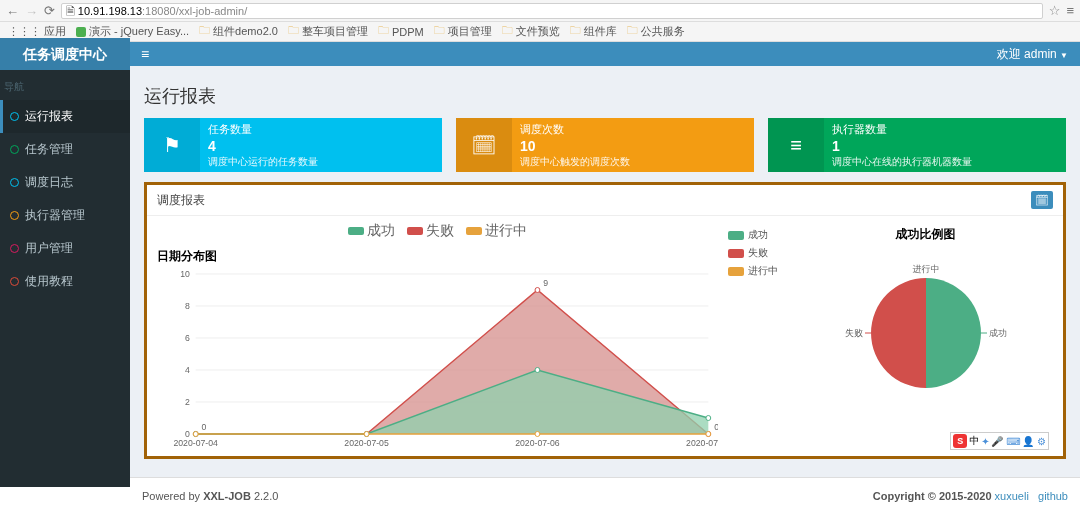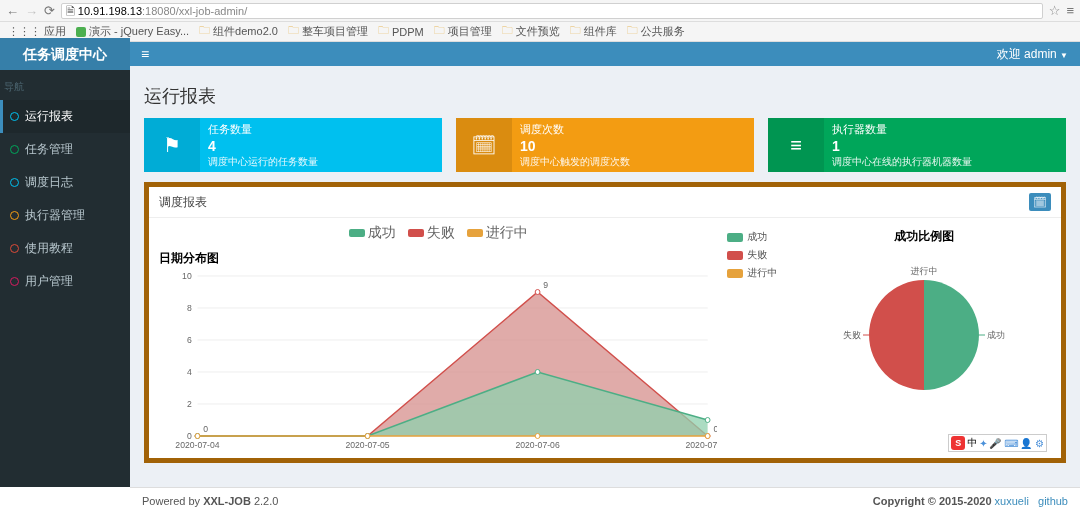--- a/index.html
+++ b/index.html
@@ -41,41 +41,41 @@
 .stat-card .icon-box { width: 56px; display: flex; align-items: center; justify-content: center; font-size: 20px; }
 .stat-card .body { flex: 1; padding: 4px 8px; font-size: 11px; }
 .stat-card .body .t { font-size: 11px; }
 .stat-card .body .v { font-size: 14px; font-weight: bold; margin: 1px 0; }
 .stat-card .body .d { font-size: 10px; opacity: .9; }
 .c1 { background: #00c0ef; } .c1 .icon-box { background: #00acd6; }
 .c2 { background: #f39c12; } .c2 .icon-box { background: #da8c10; }
 .c3 { background: #00a65a; } .c3 .icon-box { background: #009551; }
 
 
-.chart-panel { margin: 10px 14px 7px; background: #fff; border: 5px solid #a16207; }
+.chart-panel { margin: 10px 14px 7px; background: #fff; border: 3px solid #a16207; }
 .chart-panel .hd { padding: 6px 10px; border-bottom: 1px solid #eee; color: #444; font-size: 12px; display: flex; align-items: center; }
 .chart-panel .hd .cal { margin-left: auto; width: 22px; height: 18px; background: #3c8dbc; color: #fff; display: flex; align-items: center; justify-content: center; border-radius: 2px; font-size: 11px; }
 .chart-panel .bd { display: flex; padding: 6px 10px 4px; gap: 10px; }
 .line-area { flex: 2.2; position: relative; }
 .line-title { font-size: 12px; font-weight: bold; padding: 4px 0; }
 .line-legend-top { text-align: center; font-size: 14px; color: #666; margin-bottom: 4px; }
 .line-legend-top span { margin: 0 6px; }
 .sw { display:inline-block; width:16px; height:8px; vertical-align: middle; margin-right: 3px; border-radius: 2px; }
 .sw-g { background: #4cae85; } .sw-r { background: #d14f4b; } .sw-o { background: #e6a23c; }
 .legend-side { width: 60px; font-size: 10px; color: #555; padding-top: 6px; }
 .legend-side div { display: flex; align-items: center; gap: 4px; margin-bottom: 4px; }
 .legend-side .box { width: 16px; height: 9px; border-radius: 2px; }
 .pie-area { flex: 1; text-align: center; }
 .pie-title { font-size: 12px; font-weight: bold; padding: 4px 0 10px; }
 svg text { font-size: 9px; fill: #666; }
 .ime-bar { position: absolute; right: 4px; bottom: 2px; background: #fff; border: 1px solid #ccc; padding: 1px 2px; font-size: 10px; display: flex; gap: 2px; align-items: center; }
 .ime-bar .s-icon { width: 14px; height: 14px; background: #e33; color: #fff; border-radius: 3px; display: flex; align-items: center; justify-content: center; font-size: 9px; font-weight: bold; }
 
 
-.footer { position: absolute; bottom: 0; left: 130px; right: 0; height: 26px; background: #fff; border-top: 1px solid #ddd; display: flex; align-items: center; padding: 0 12px; font-size: 11px; color: #555; }
+.footer { position: absolute; bottom: 0; left: 130px; right: 0; height: 36px; background: #fff; border-top: 1px solid #ddd; display: flex; align-items: center; padding: 0 12px; font-size: 11px; color: #555; }
 .footer .r { margin-left: auto; }
 .footer a { color: #3c8dbc; text-decoration: none; }
 </style>
 </head>
 <body>
 
 <div class="browser-bar">
   <span class="nav-icon">←</span>
   <span class="nav-icon" style="opacity:.4">→</span>
   <span class="nav-icon">⟳</span>
@@ -142,26 +142,26 @@
         </li>
         <li class="">
           <span class="circ c-teal"></span>
           <span>调度日志</span>
         </li>
         <li class="">
           <span class="circ c-yellow"></span>
           <span>执行器管理</span>
         </li>
         <li class="">
+          <span class="circ c-pink"></span>
+          <span>用户管理</span>
+        </li>
+        <li class="">
           <span class="circ c-red"></span>
           <span>使用教程</span>
-        </li>
-        <li class="">
-          <span class="circ c-pink"></span>
-          <span>用户管理</span>
         </li>
       </ul>
   </div>
   <div class="content">
     <div class="page-title">运行报表</div>
     <div class="stat-row" id="stat-row">
         <div class="stat-card c1">
      <div class="icon-box">⚑</div>
      <div class="body">
             <div class="t">任务数量</div>

